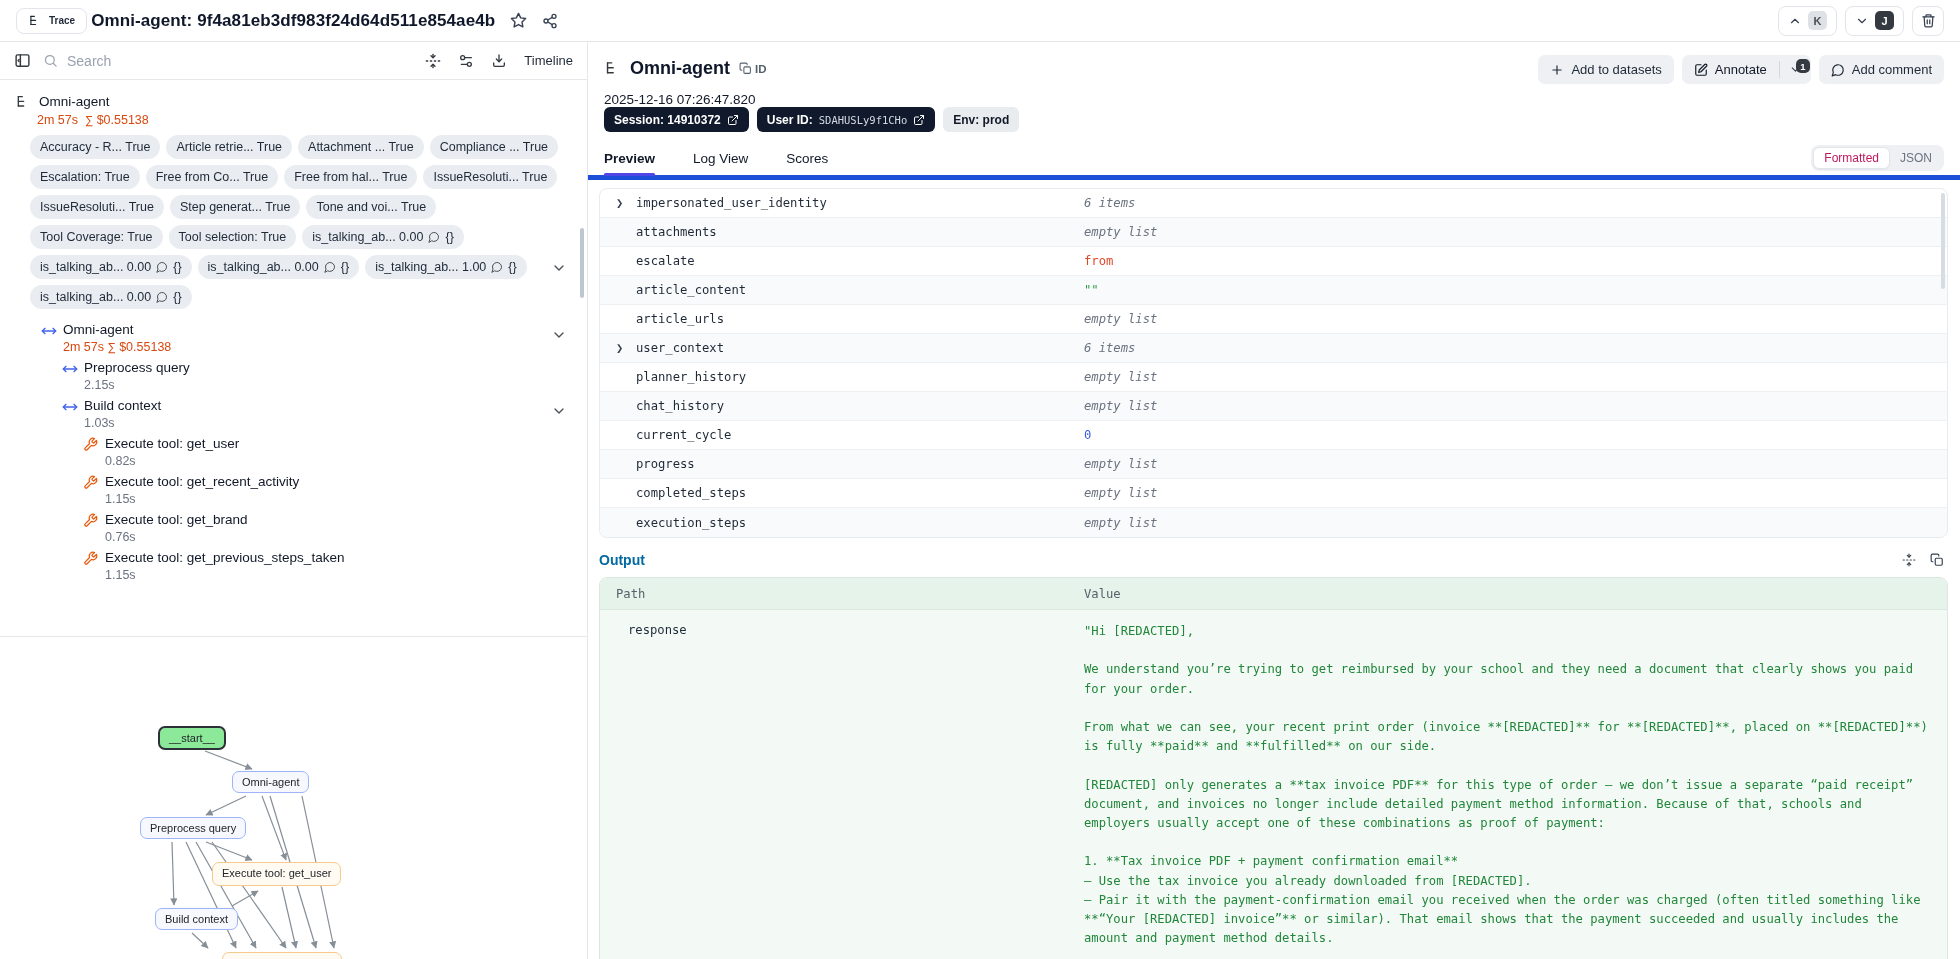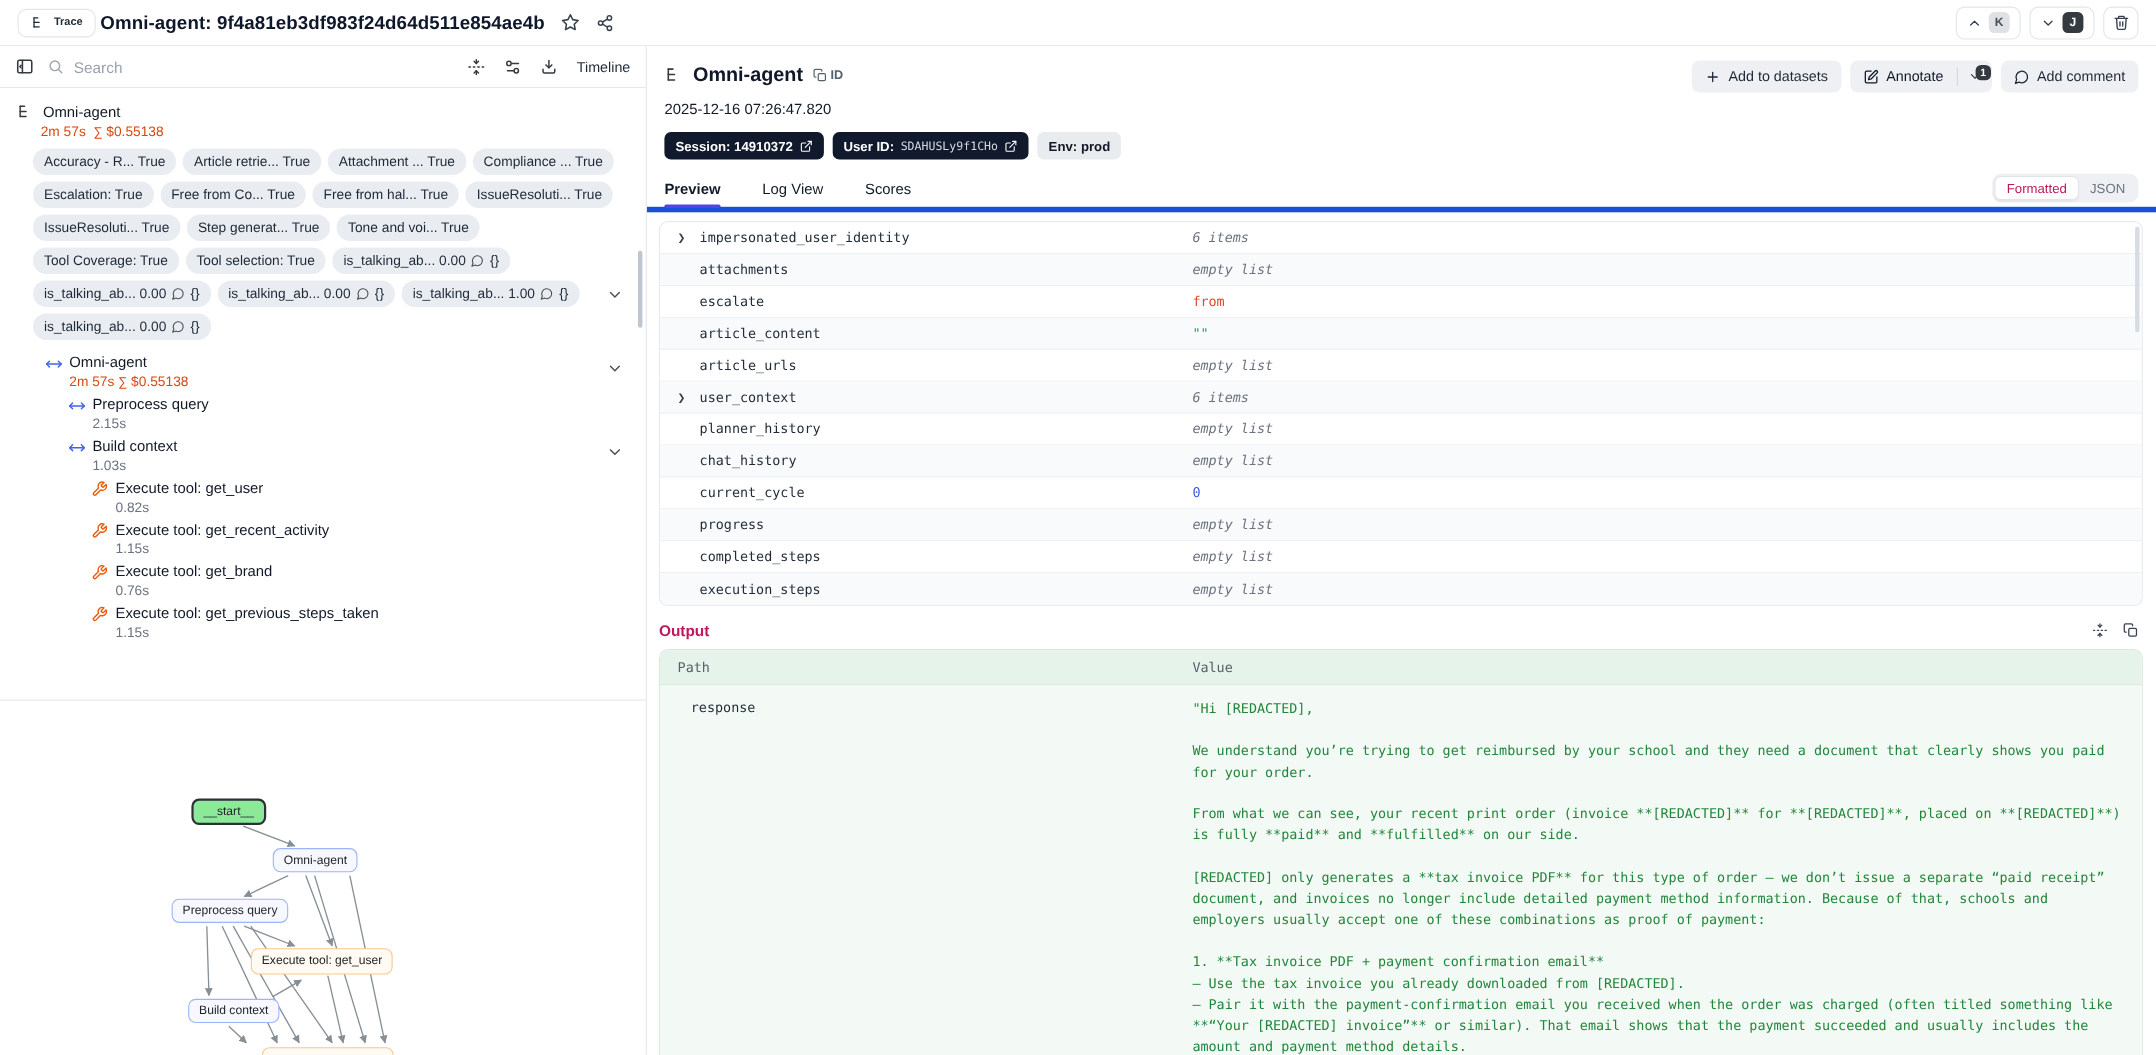--- a/index.html
+++ b/index.html
@@ -57,21 +57,21 @@
   .titem.lvl3 { padding-left:83px; }
   .ticon { width:16px; height:16px; margin-top:1px; flex:0 0 16px; }
   .agent-ic { color:#4263eb; }
   .tool-ic { color:#e8590c; }
   .tname { font-size:13.5px; color:#111827; }
   .tdur { font-size:12.5px; margin-top:3px; }
   .titem .chev { position:absolute; right:20px; top:8px; color:#495057; }
   .side-scroll { position:absolute; right:3px; top:148px; width:4px; height:70px; border-radius:2px; background:#aeb8c4; opacity:.8; }
 
   
-  .graph { position:absolute; left:16px; top:0; width:587px; height:917px; pointer-events:none; }
+  .graph { position:absolute; left:0; top:0; width:587px; height:917px; pointer-events:none; }
   .graph svg.edges { position:absolute; left:0; top:0; }
   .gnode { position:absolute; border-radius:7px; padding:4px 9px; font-size:11px; color:#212529;
            background:#f8f9fa; white-space:nowrap; pointer-events:auto; }
   .gnode.start { background:#8ce99a; border:2px solid #2b3137; font-size:11px; }
   .gnode.agent { background:#f6f8fd; border:1.5px solid #9db4f8; }
   .gnode.tool  { background:#fffaf2; border:1.5px solid #f8c98c; min-height:24px; min-width:120px; }
 
   
   .main { position:absolute; left:587px; top:42px; width:1373px; height:917px; border-left:1px solid #e5e7eb; background:#fff; overflow:hidden; }
   .main-header { padding:16px 16px 0 16px; position:relative; }
@@ -81,21 +81,21 @@
   .actions { position:absolute; right:16px; top:13px; display:flex; align-items:center; gap:8px; }
   .act-btn { display:inline-flex; align-items:center; gap:7px; background:#eef0f3; border-radius:7px; height:29px;
              padding:0 12px; font-size:13px; font-weight:500; color:#1f2937; }
   .annotate-group { display:inline-flex; align-items:center; background:#eef0f3; border-radius:7px; height:29px; }
   .annotate-main { display:inline-flex; align-items:center; gap:7px; padding:0 12px; font-size:13px; font-weight:500; }
   .annotate-split { width:1px; height:17px; background:#d4d9df; }
   .annotate-more { display:inline-flex; align-items:center; padding:0 9px; color:#374151; position:relative; }
   .count-badge { position:absolute; top:-4px; right:1px; background:#343a40; color:#fff; font-size:9.5px; font-weight:700;
                  min-width:14px; height:14px; border-radius:5px; display:flex; align-items:center; justify-content:center; padding:0 3px; }
   .timestamp { margin-top:13px; font-size:13.5px; color:#111827; }
-  .id-badges { margin-top:13px; display:flex; align-items:center; gap:8px; }
+  .id-badges { display:flex; align-items:center; gap:8px; }
   .pill-dark { display:inline-flex; align-items:center; gap:6px; background:#111a2c; color:#fff; border-radius:6px;
                height:25px; padding:0 10px; font-size:12px; font-weight:700; }
   .pill-dark .mono-val { font-family:"DejaVu Sans Mono", monospace; font-size:10.5px; font-weight:400; color:#d4dae3; }
   .pill-gray { display:inline-flex; align-items:center; background:#e9ecef; color:#111827; border-radius:6px;
                height:25px; padding:0 10px; font-size:12px; font-weight:700; }
 
   .tabs-row { margin-top:15px; padding:0 16px; border-bottom:5px solid #1d4ed8; display:flex; gap:38px; height:33px; position:relative; }
   .tab { font-size:13.5px; color:#111827; padding-top:4px; position:relative; }
   .tab.active { font-weight:600; }
   .tab.active::after { content:""; position:absolute; left:0; right:0; bottom:-1px; height:3px; background:#4f46e5; border-radius:2px; }
@@ -111,21 +111,21 @@
   .pkey { width:484px; padding-left:36px; color:#1f2937; position:relative; }
   .pkey .exp { position:absolute; left:16px; top:50%; transform:translateY(-50%); color:#374151; font-size:12px; }
   .pval { flex:1; }
   .v-muted { color:#6b7280; font-style:italic; }
   .v-red { color:#dd4a2a; }
   .v-green { color:#2f9e44; }
   .v-blue { color:#3b5bdb; }
   .preview-scroll { position:absolute; right:2px; top:4px; width:4px; height:96px; background:#d7dce2; border-radius:2px; }
 
   .output-head { margin-top:14px; display:flex; align-items:center; }
-  .output-title { font-size:14px; font-weight:700; color:#be185d; }
+  .output-title { font-size:14px; font-weight:700; color:#0369a1; }
   .output-icons { margin-left:auto; display:flex; gap:14px; color:#374151; margin-right:4px; }
 
   .otable { margin-top:9px; border:1px solid #dbe8df; border-radius:8px; overflow:hidden; }
   .ohead { display:flex; background:#e6f3ea; height:32px; align-items:center; border-bottom:1px solid #d9e9de;
            font-family:"DejaVu Sans Mono", monospace; font-size:12.2px; color:#57606a; }
   .ohead .oc1 { width:484px; padding-left:16px; }
   .obody { display:flex; background:#f3faf6; min-height:330px; }
   .okey { width:484px; padding:13px 0 0 28px; font-family:"DejaVu Sans Mono", monospace; font-size:12.2px; color:#1f2937; }
   .ovalue { flex:1; padding:12px 18px 20px 0; font-family:"DejaVu Sans Mono", monospace; font-size:12.2px;
             color:#22863a; line-height:19.2px; white-space:pre-wrap; max-width:900px; }

